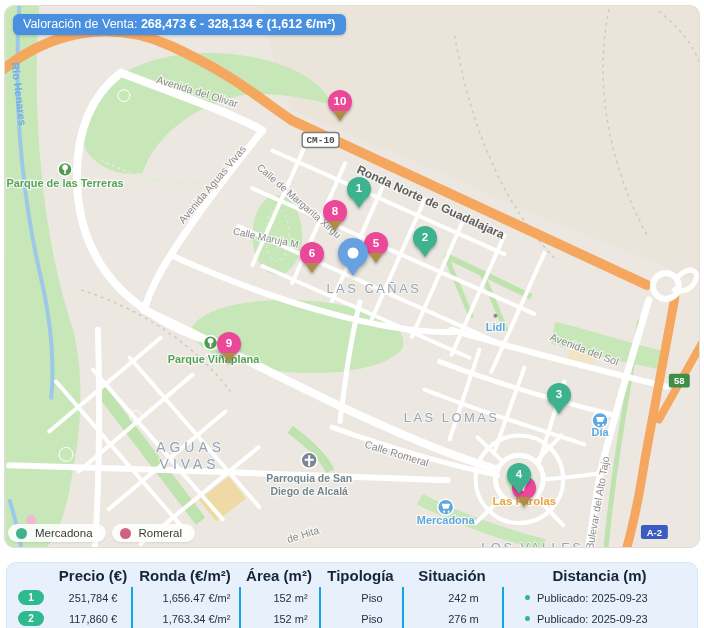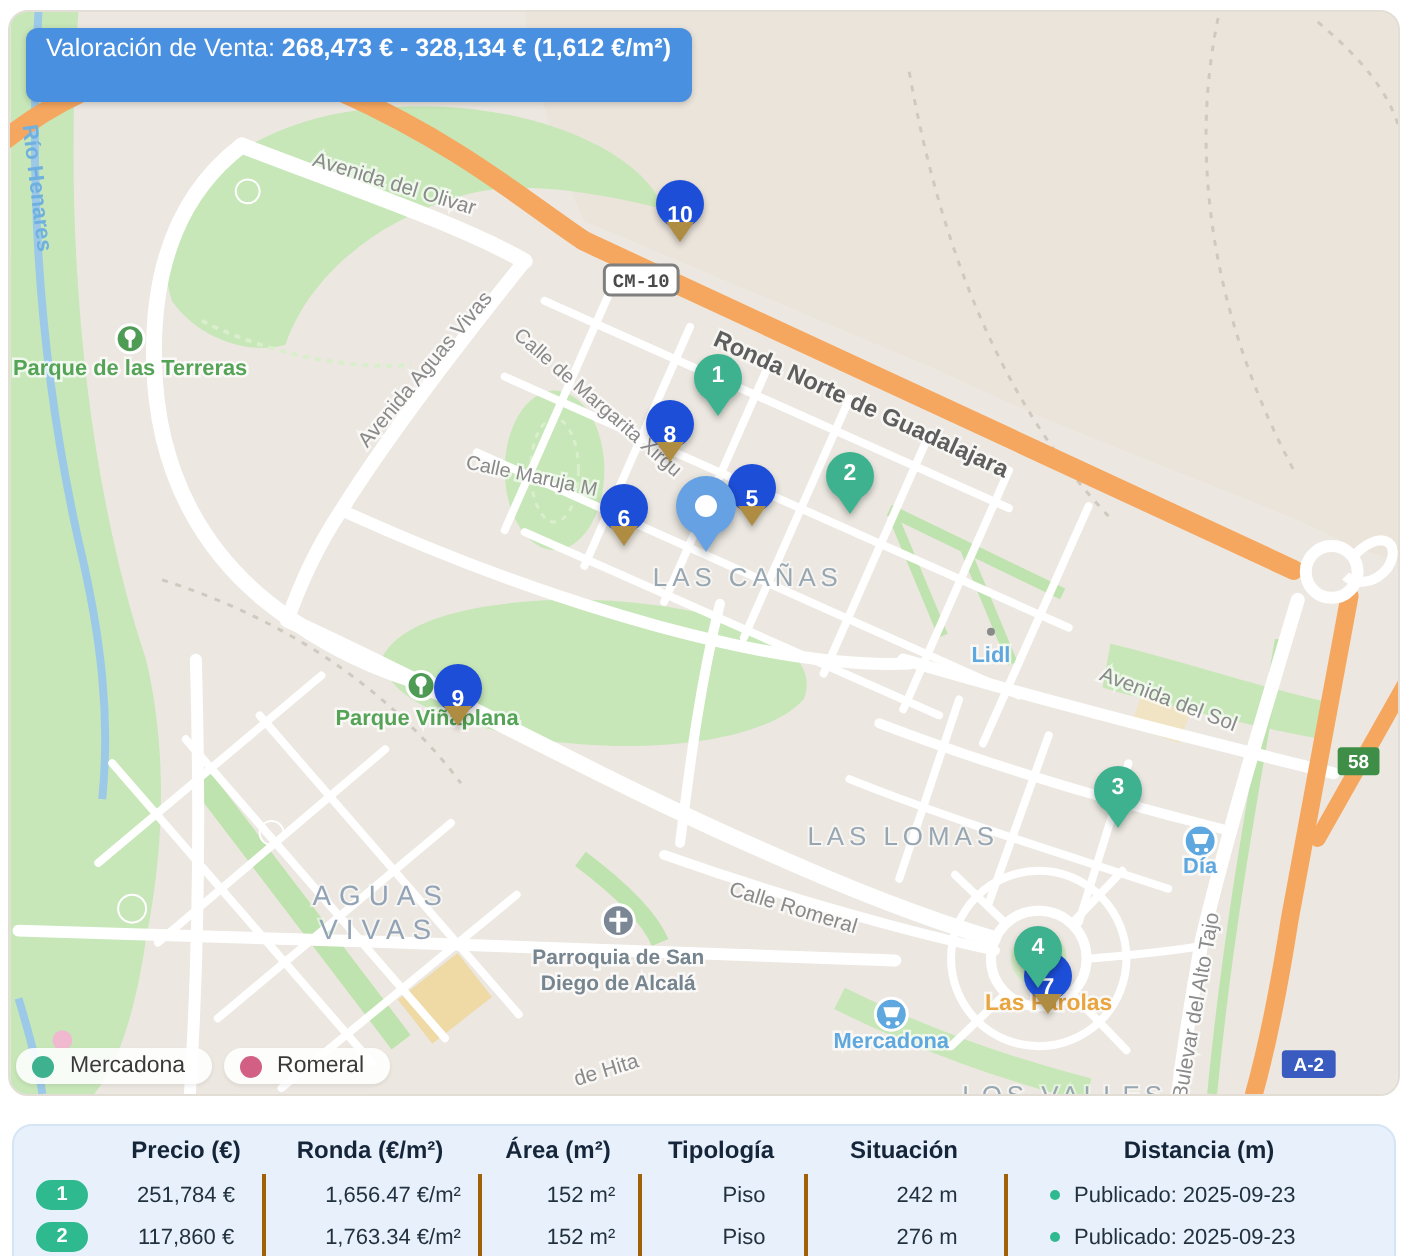--- a/index.html
+++ b/index.html
@@ -20,46 +20,46 @@
   .water-label{fill:#6FB0DF;font-size:11px;font-weight:bold;}
   .badge-txt{fill:#ffffff;font-size:9.5px;font-weight:bold;text-anchor:middle;}
   .cm-txt{fill:#4A4A4A;font-size:9.5px;font-weight:bold;text-anchor:middle;font-family:"Liberation Mono","DejaVu Sans Mono",monospace;}
   
   .marker{position:absolute;width:24px;height:24px;border-radius:50%;display:flex;align-items:center;
     justify-content:center;filter:drop-shadow(0 2px 1.5px rgba(0,0,0,.30));z-index:5;cursor:pointer;}
   .marker::after{content:"";position:absolute;top:21px;left:50%;transform:translateX(-50%);
     width:0;height:0;border:7px solid transparent;border-top:10px solid currentColor;}
   .marker .mnum{color:#fff;font-weight:bold;font-size:11.5px;position:relative;z-index:2;line-height:1;}
   .marker.teal{background:#3EB28E;color:#3EB28E;}
-  .marker.gold{background:#1d4ed8;color:#AE8D43;align-items:flex-end;}
+  .marker.gold{background:#ec4899;color:#AE8D43;}
   .marker.behind{z-index:3;}
   .marker.front{z-index:6;}
   .subject-pin{position:absolute;width:30px;height:30px;border-radius:50%;background:#66A1E3;color:#66A1E3;
     filter:drop-shadow(0 2px 2px rgba(0,0,0,.35));z-index:7;cursor:pointer;}
   .subject-pin::before{content:"";position:absolute;left:50%;top:50%;width:11px;height:11px;border-radius:50%;
     background:#fff;transform:translate(-50%,-50%);z-index:2;}
   .subject-pin::after{content:"";position:absolute;top:26px;left:50%;transform:translateX(-50%);
     width:0;height:0;border:8px solid transparent;border-top:12px solid currentColor;}
   
   .banner{position:absolute;left:8px;top:8px;background:#4A90E0;color:#fff;border-radius:6px;
-    padding:3px 10px 20px 10px;font-size:12.5px;z-index:20;white-space:nowrap;box-shadow:0 1px 3px rgba(0,0,0,.2);}
+    padding:3px 10px 4px 10px;font-size:12.5px;z-index:20;white-space:nowrap;box-shadow:0 1px 3px rgba(0,0,0,.2);}
   .banner b{font-weight:bold;}
   
   .legend{position:absolute;left:3px;bottom:5px;display:flex;gap:6px;z-index:20;}
   .pill{display:flex;align-items:center;gap:8px;background:rgba(255,255,255,.88);border-radius:14px;
     padding:3px 13px 3px 8px;font-size:11.5px;color:#3A3A3A;box-shadow:0 1px 2px rgba(0,0,0,.08);}
   .pill .dot{width:11px;height:11px;border-radius:50%;flex:0 0 auto;}
   
   .cmp-table{position:absolute;left:6px;top:562px;width:692px;height:80px;background:#E7F0FB;
     border-radius:10px;border:1px solid #D5E5F6;box-sizing:border-box;font-size:11px;color:#22313F;}
   .row{display:grid;grid-template-columns:48px 76px 108px 80px 83px 100px 1fr;align-items:center;}
-  .thead{height:24px;font-weight:bold;color:#16263A;font-size:12px;}
+  .thead{height:24px;font-weight:bold;color:#16263A;font-size:15px;}
   .trow{height:21px;cursor:pointer;}
   .c{text-align:center;height:100%;display:flex;align-items:center;justify-content:center;box-sizing:border-box;}
-  .trow .c.dv{border-left:2px solid #a16207;padding-left:21px;}
+  .trow .c.dv{border-left:2px solid #0ea5e9;padding-left:21px;}
   .c.sit{justify-content:flex-start;padding-left:24px;gap:7px;text-align:right;}
   .sdot{width:5px;height:5px;border-radius:50%;background:#2EB98E;flex:0 0 auto;}
   .tbadge{min-width:26px;height:15px;border-radius:8px;background:#2EB98E;color:#fff;font-size:10px;
     font-weight:bold;display:flex;align-items:center;justify-content:center;}
 </style>
 </head>
 <body>
 
 <div class="map-wrap">
   <svg class="map-svg" viewBox="4 5 696 543" xmlns="http://www.w3.org/2000/svg">

